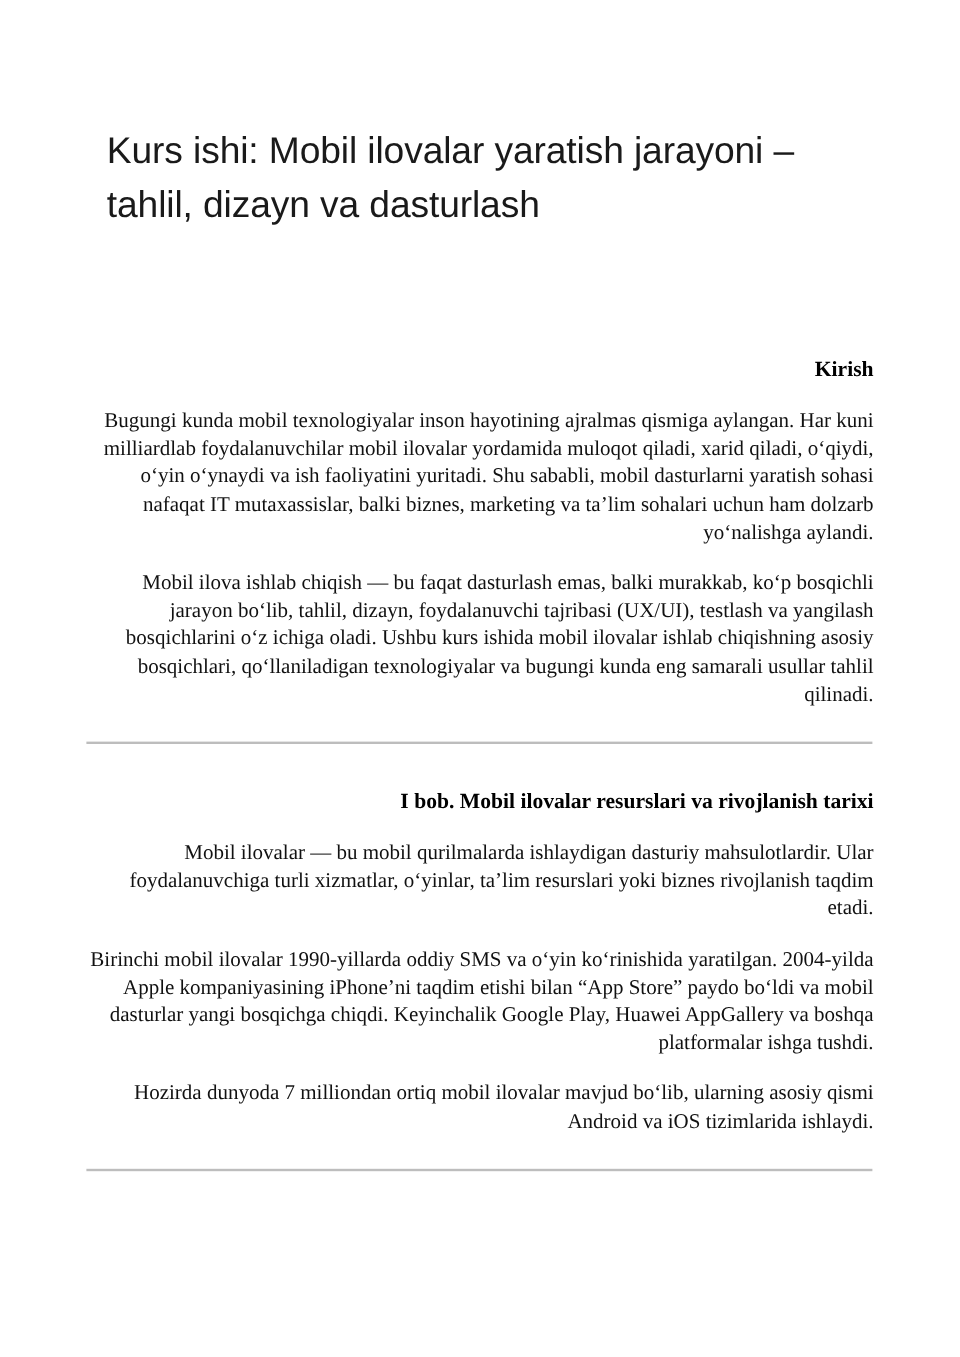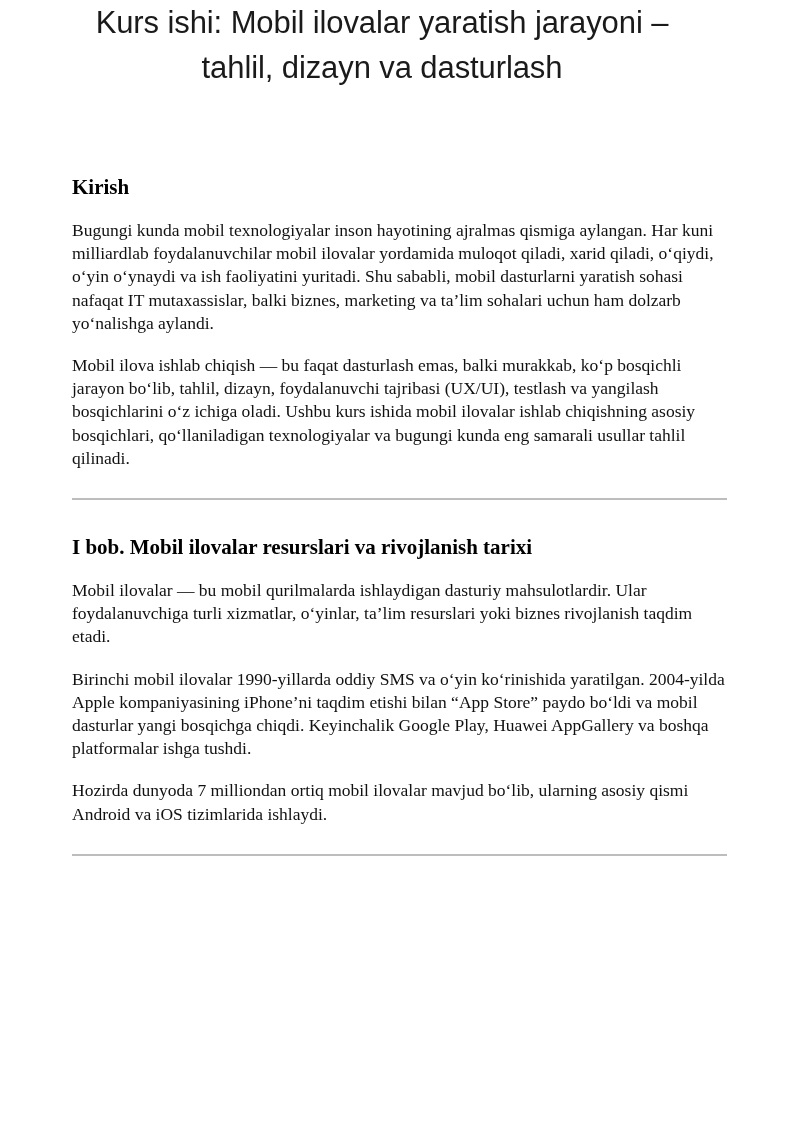--- a/index.html
+++ b/index.html
@@ -23,40 +23,41 @@
     box-sizing: border-box;
     padding: 0 72px;
   }
   .doc-title {
     font-family: "Liberation Sans", "DejaVu Sans", sans-serif;
     font-size: 31px;
     font-weight: 400;
     line-height: 45px;
     letter-spacing: -0.1px;
     color: #1a1a1a;
-    margin: 0;
+    margin: 17px;
+    padding-top: 86px;
     max-width: 620px;
-    text-align: center;
   }
   .section-heading {
     font-family: "Liberation Serif", "DejaVu Serif", serif;
-    font-size: 21px;
+    font-size: 18px;
     font-weight: bold;
     line-height: 23px;
     color: #000000;
     margin: 0;
+    text-align: right;
   }
   .body-par {
     font-family: "Liberation Serif", "DejaVu Serif", serif;
     font-size: 17.5px;
     font-weight: 400;
     line-height: 23.2px;
     color: #111111;
     margin: 0;
-    text-align: left;
+    text-align: right;
   }
   .divider {
     border: 0;
     border-top: 2px solid #bdbdbd;
     width: 655px;
     margin: 0;
     height: 0;
   }
   
   .sp-title-to-kirish { height: 86px; }

